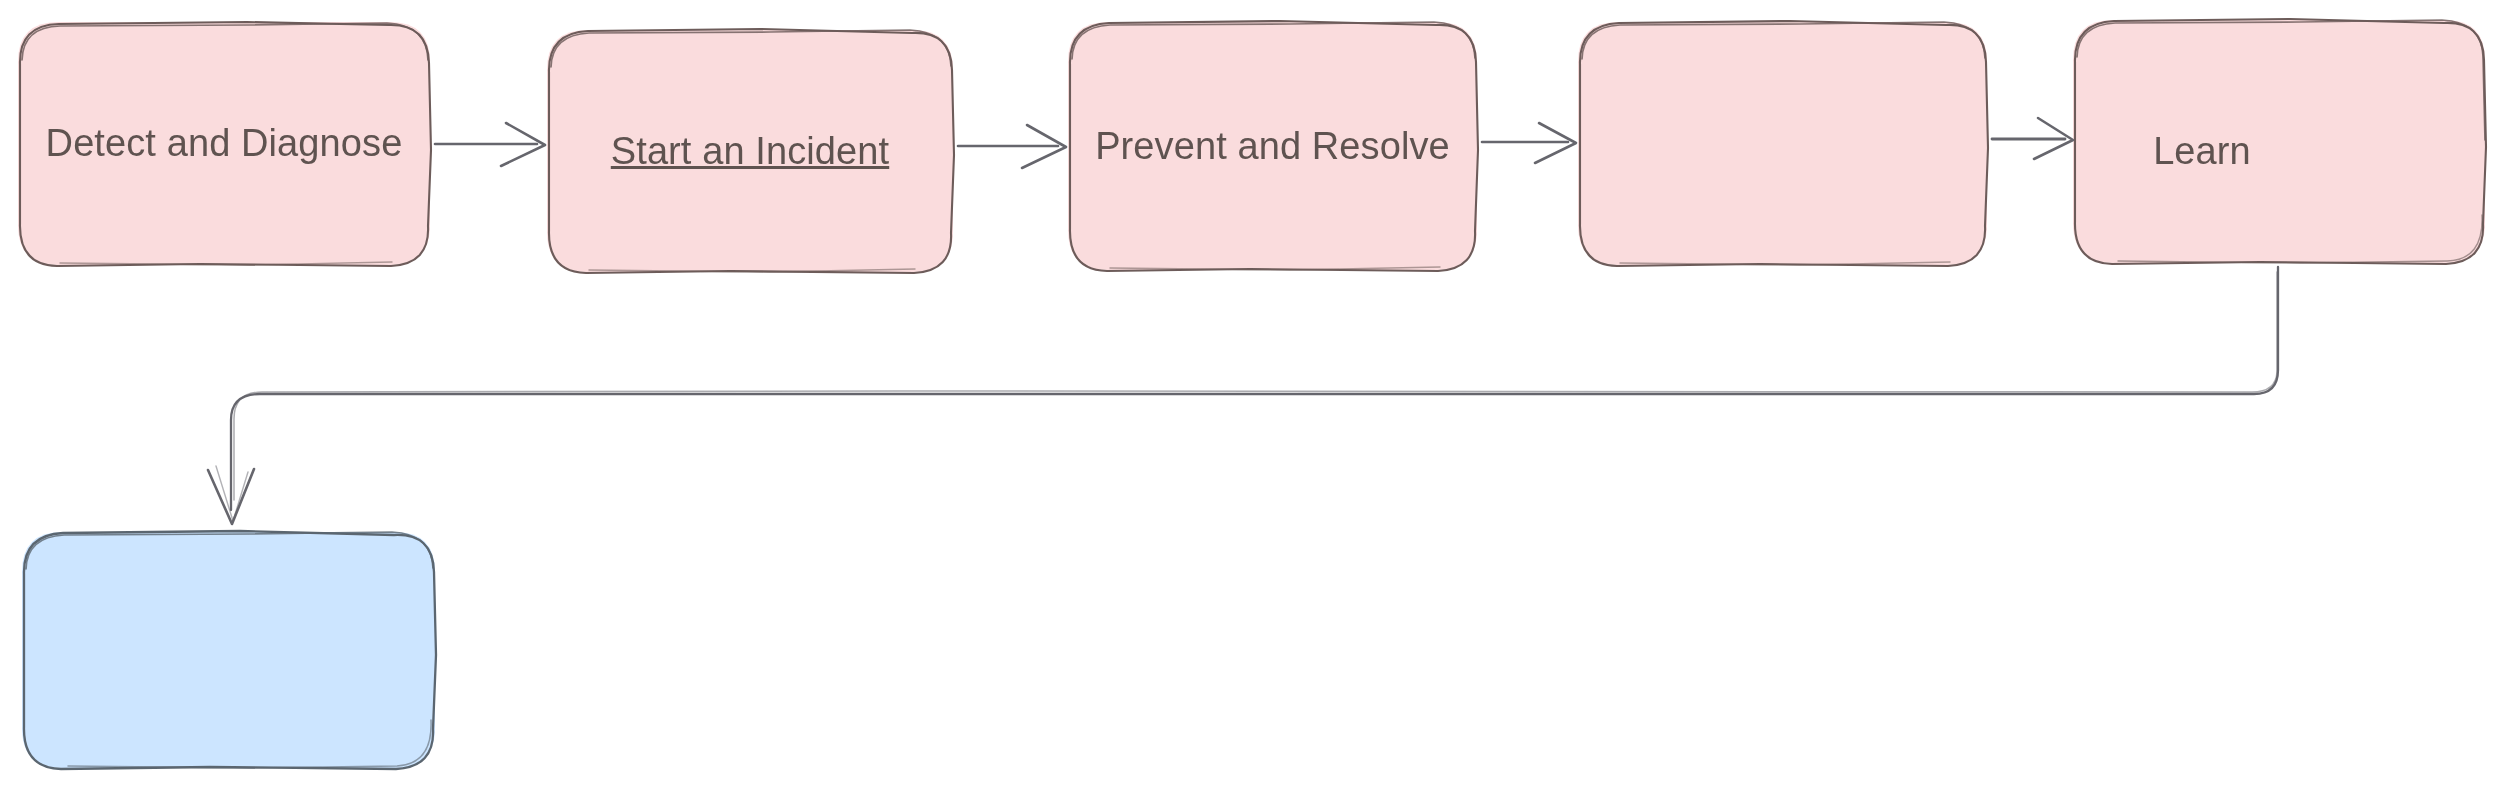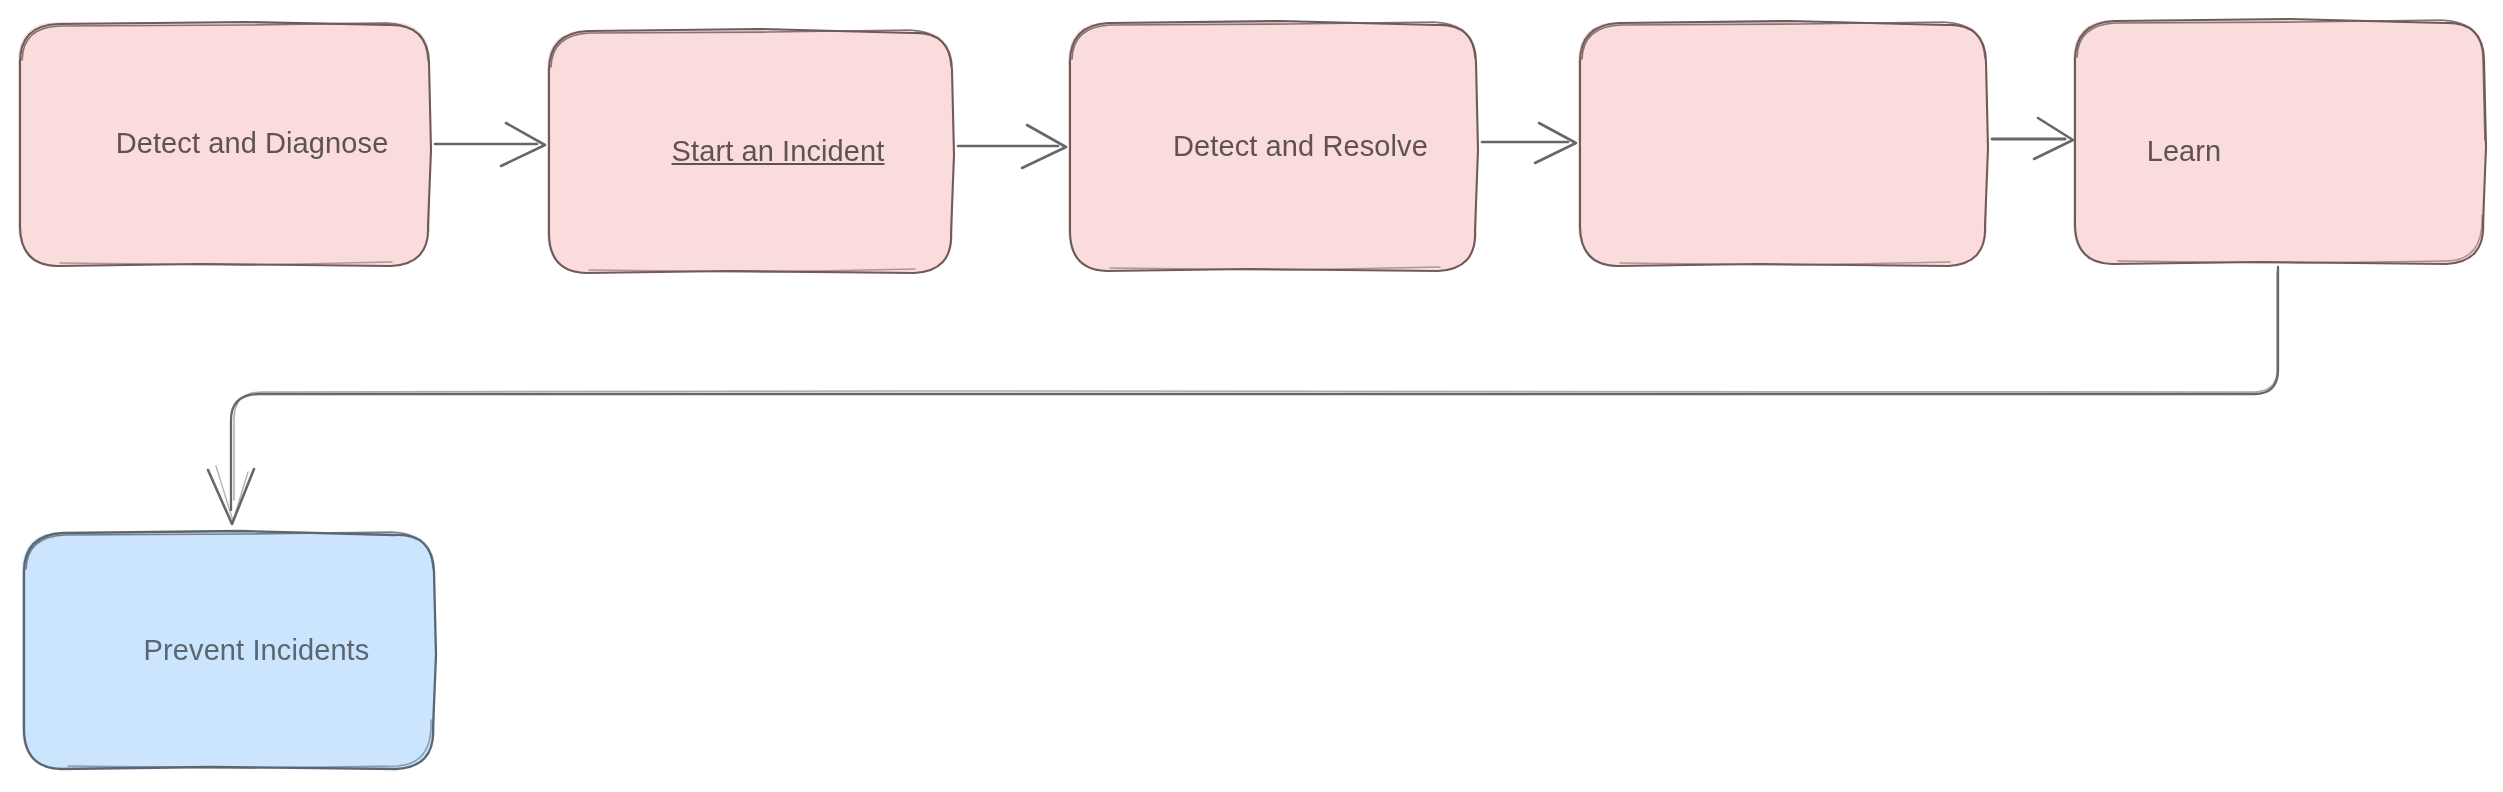--- a/index.html
+++ b/index.html
@@ -27,28 +27,27 @@
     width: 2503px;
     height: 792px;
     display: block;
   }
   .node-label {
     position: absolute;
     display: flex;
     align-items: center;
     justify-content: center;
     font-family: "Liberation Sans", sans-serif;
-    font-size: 29px;
+    font-size: 38px;
     font-weight: 400;
     letter-spacing: 0.1px;
     color: #5f5350;
     white-space: nowrap;
     pointer-events: none;
     user-select: none;
-    padding-left: 28px;
   }
   .node-label.blue-label {
     color: #5a6670;
   }
 </style>
 </head>
 <body>
 
 <div id="flowchart-canvas">
 
@@ -122,20 +121,19 @@
       <path d="M 208,470 L 232,524 L 254,469" fill="none" stroke="#66666d" stroke-width="2.6" stroke-linecap="round" stroke-linejoin="round"></path>
       <path d="M 216,466 L 233,521 L 248,472" fill="none" stroke="#66666d" stroke-width="1.4" stroke-linecap="round" stroke-linejoin="round" opacity="0.5"></path>
     </g>
 
   </svg>
 
   <div class="node-label" style="left:18px; top:22px; width:412px; height:243px;">Detect and Diagnose</div>
 
   <div class="node-label" style="left:547px; top:30px; width:406px; height:242px;text-decoration:underline;">Start an Incident</div>
 
-  <div class="node-label" style="left:1068px; top:22px; width:409px; height:248px;">Detect and Resolve</div>
+  <div class="node-label" style="left:1068px; top:22px; width:409px; height:248px;">Prevent and Resolve</div>
 
 
-  <div class="node-label" style="left:1950px; top:20px; width:412px; height:262px;">Learn</div>
+  <div class="node-label" style="left:1996px; top:20px; width:412px; height:262px;">Learn</div>
 
-  <div class="node-label blue-label" style="left:22px; top:532px; width:413px; height:236px;">Prevent Incidents</div>
 
 </div>
 
 </body></html>

